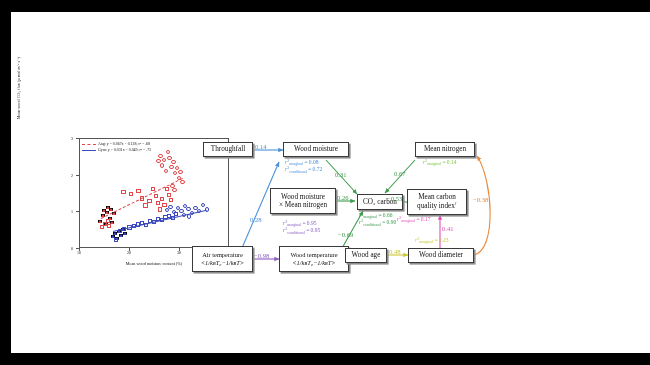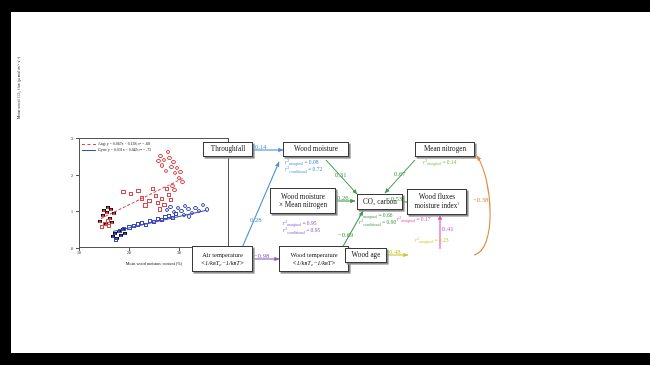--- a/index.html
+++ b/index.html
@@ -241,24 +241,27 @@
 
     <div class="node sh" style="left:346px;top:182px;width:46px;height:16px;">
       <span>CO₂ carbon</span>
     </div>
 
     <div class="node sh" style="left:404px;top:130px;width:60px;height:15px;">
       <span>Mean nitrogen</span>
     </div>
 
     <div class="node sh" style="left:396px;top:177px;width:60px;height:26px;">
-      <span>Wood fluxes</span>
-      <span><span>moisture index</span><sup>†</sup></span>
-    </div>
-
+      <span>Mean carbon</span>
+      <span><span>quality index</span><sup>†</sup></span>
+    </div>
+
+    <div class="node sh" style="left:397px;top:236px;width:66px;height:15px;">
+      <span>Wood diameter</span>
+    </div>
 
     <div class="elab" style="left:244px;top:131px;color:#4a90d9;">0.14</div>
     <div class="elab" style="left:239px;top:204px;color:#4a90d9;">0.28</div>
     <div class="elab" style="left:243px;top:240px;color:#8b5fc0;">−0.98</div>
     <div class="elab" style="left:324px;top:159px;color:#3f9b4d;">0.31</div>
     <div class="elab" style="left:326px;top:182px;color:#3f9b4d;">0.26</div>
     <div class="elab" style="left:327px;top:219px;color:#3f9b4d;">−0.69</div>
     <div class="elab" style="left:383px;top:158px;color:#3f9b4d;">0.67</div>
     <div class="elab" style="left:376px;top:183px;color:#3f9b4d;">−0.53</div>
     <div class="elab" style="left:431px;top:213px;color:#e34fb8;">0.41</div>

